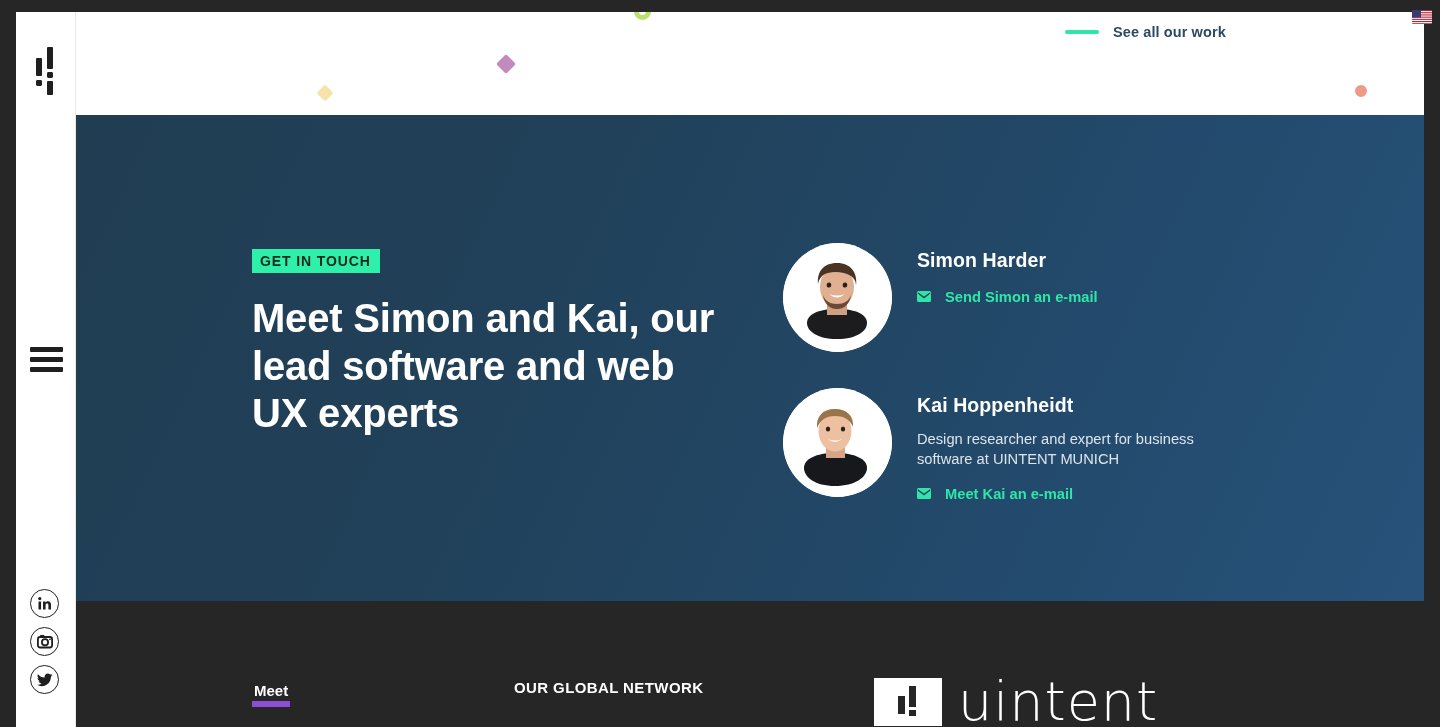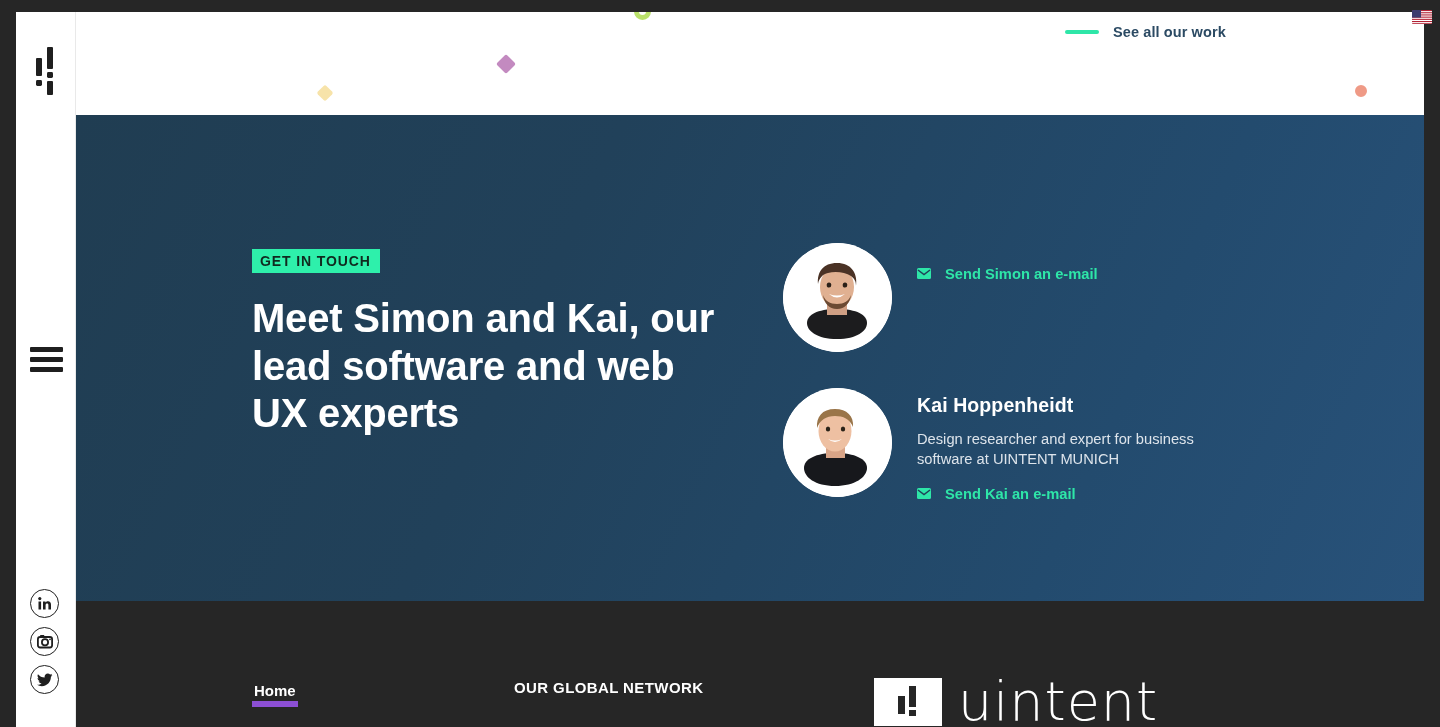--- a/index.html
+++ b/index.html
@@ -321,20 +321,21 @@
                 <ellipse cx="54" cy="44" rx="17" ry="21" fill="#e0b091"></ellipse>
                 <path d="M54 20 C40 20 34 29 35 41 C36 35 40 31 45 30 C52 28 62 29 68 33 C72 36 73 39 73 43 C75 30 68 20 54 20 Z" fill="#4a3225"></path>
                 <path d="M40 52 C41 60 46 66 54 66 C62 66 67 60 68 52 C66 58 61 61 54 61 C47 61 42 58 40 52 Z" fill="#6b4a33"></path>
                 <ellipse cx="46" cy="42" rx="2.3" ry="2.6" fill="#2a2018"></ellipse>
                 <ellipse cx="62" cy="42" rx="2.3" ry="2.6" fill="#2a2018"></ellipse>
                 <path d="M46 51 q8 7 16 0 q-8 3 -16 0 Z" fill="#ffffff"></path>
               </g>
             </svg>
           </div>
           <div class="card-body">
+            <div class="card-name">Simon Harder</div>
             <div class="card-link">
               <span>
                 <svg width="14" height="11" viewBox="0 0 14 11" aria-hidden="true">
                   <rect x="0" y="0" width="14" height="11" rx="1.5" fill="#2ee6a8"></rect>
                   <path d="M1 2 L7 6.5 L13 2" stroke="#214257" stroke-width="1.5" fill="none"></path>
                 </svg>
               </span>
               <span class="lbl">Send Simon an e-mail</span>
             </div>
           </div>
@@ -358,31 +359,31 @@
           <div class="card-body">
             <div class="card-name">Kai Hoppenheidt</div>
             <div class="card-role">Design researcher and expert for business software at UINTENT MUNICH</div>
             <div class="card-link">
               <span>
                 <svg width="14" height="11" viewBox="0 0 14 11" aria-hidden="true">
                   <rect x="0" y="0" width="14" height="11" rx="1.5" fill="#2ee6a8"></rect>
                   <path d="M1 2 L7 6.5 L13 2" stroke="#214257" stroke-width="1.5" fill="none"></path>
                 </svg>
               </span>
-              <span class="lbl">Send Kai an e-mail</span>
+              <span class="lbl">Meet Kai an e-mail</span>
             </div>
           </div>
         </div>
 
       </div>
     </div>
 
     <div class="footer">
       <div class="footer-inner">
-        <div class="foot-home">Home</div>
+        <div class="foot-home">Meet</div>
         <div class="foot-heading">OUR GLOBAL NETWORK</div>
         <div class="foot-logo">
           <div class="foot-logo-mark">
             <svg width="68" height="48" viewBox="0 0 68 48" aria-hidden="true">
               <rect x="0" y="0" width="68" height="48" fill="#ffffff"></rect>
               <rect x="24" y="18" width="7" height="18" fill="#262626"></rect>
               <rect x="35" y="8" width="7" height="21" fill="#262626"></rect>
               <rect x="35" y="32" width="7" height="6" fill="#262626"></rect>
             </svg>
           </div>

